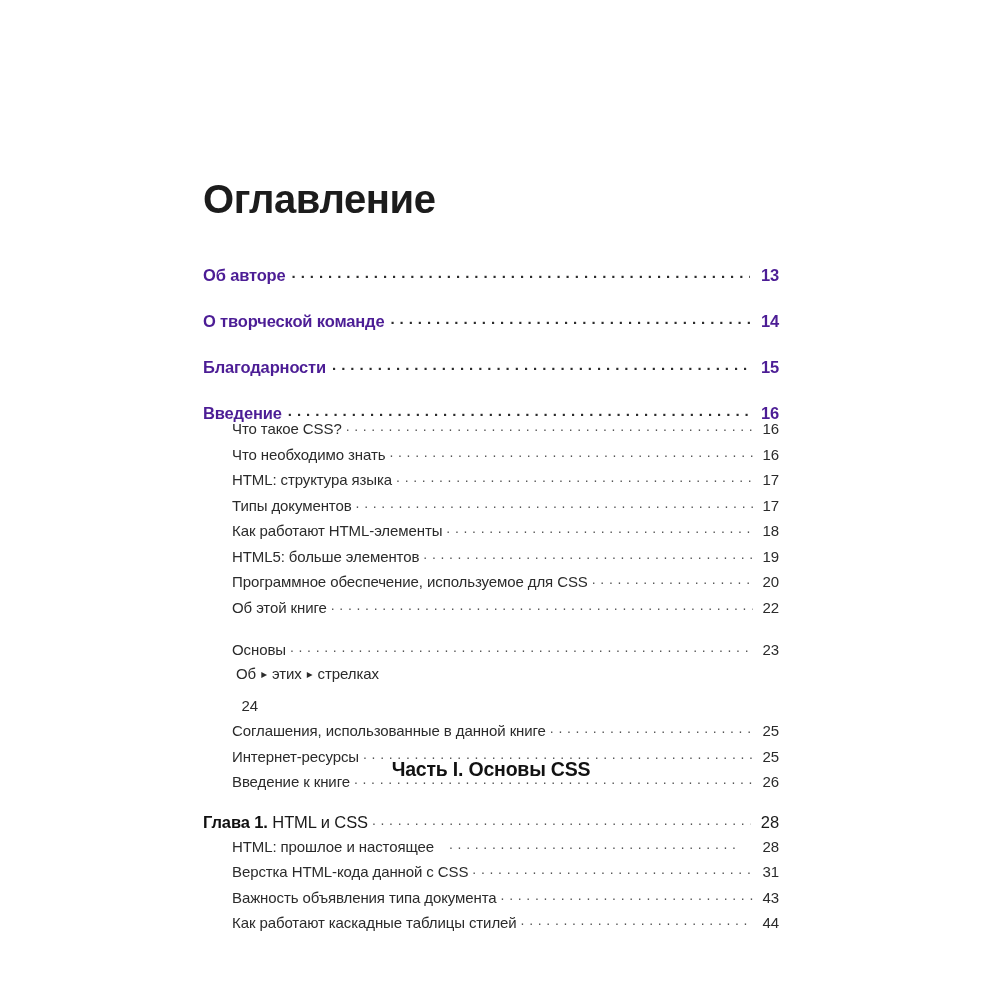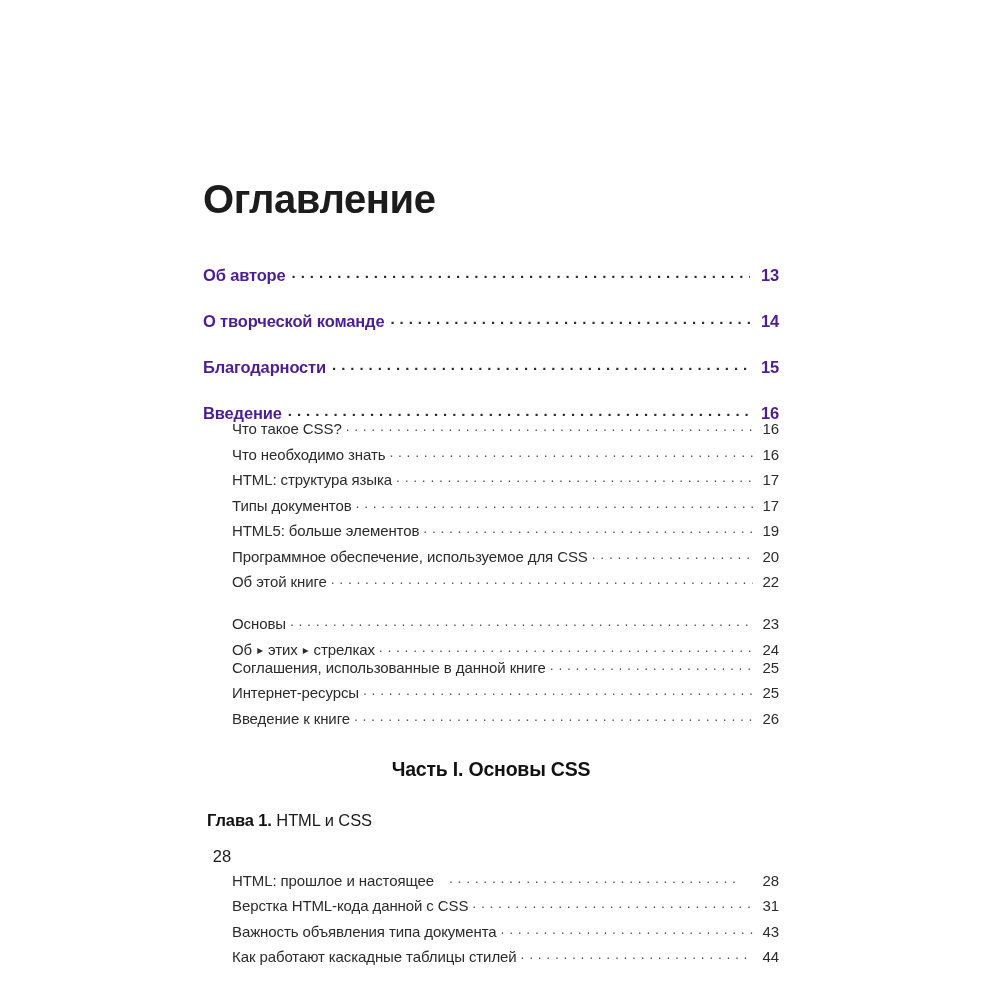--- a/index.html
+++ b/index.html
@@ -181,40 +181,45 @@
       <span class="label">HTML: структура языка</span>
       <span class="leader"></span>
       <span class="pageno">17</span>
     </div>
     <div class="toc-row level2" style="margin-bottom:7.5px;">
       <span class="label">Типы документов</span>
       <span class="leader"></span>
       <span class="pageno">17</span>
     </div>
     <div class="toc-row level2" style="margin-bottom:7.5px;">
+      <span class="label">Как работают HTML-элементы</span>
+      <span class="leader"></span>
+      <span class="pageno">18</span>
+    </div>
+    <div class="toc-row level2" style="margin-bottom:7.5px;">
       <span class="label">HTML5: больше элементов</span>
       <span class="leader"></span>
       <span class="pageno">19</span>
     </div>
     <div class="toc-row level2" style="margin-bottom:7.5px;">
       <span class="label">Программное обеспечение, используемое для CSS</span>
       <span class="leader"></span>
       <span class="pageno">20</span>
     </div>
     <div class="toc-row level2" style="margin-bottom:24px;">
       <span class="label">Об этой книге</span>
       <span class="leader"></span>
       <span class="pageno">22</span>
     </div>
     <div class="toc-row level2" style="margin-bottom:7.5px;">
       <span class="label">Основы</span>
       <span class="leader"></span>
       <span class="pageno">23</span>
     </div>
-    <div class="toc-row level2" style="margin-bottom:0;">
+    <div class="toc-row level2" style="margin-bottom:7px;flex-direction:column;">
       <span class="label">Об <span class="arrow-glyph">▸</span> этих <span class="arrow-glyph">▸</span> стрелках</span>
       <span class="leader"></span>
       <span class="pageno">24</span>
     </div>
     <div class="toc-row level2" style="margin-bottom:7.5px;">
       <span class="label">Соглашения, использованные в данной книге</span>
       <span class="leader"></span>
       <span class="pageno">25</span>
     </div>
     <div class="toc-row level2" style="margin-bottom:7.5px;">
@@ -225,21 +230,21 @@
     <div class="toc-row level2">
       <span class="label">Введение к книге</span>
       <span class="leader"></span>
       <span class="pageno">26</span>
     </div>
   </div>
 
   <div class="part-heading" style="top:758px;">Часть I. Основы CSS</div>
 
   <div class="toc-list" style="top:811px;">
-    <div class="toc-row chapter" style="margin-bottom:5px;flex-direction:column;">
+    <div class="toc-row chapter" style="margin-bottom:5px;">
       <span class="label"><span class="strong">Глава 1.</span> <span>HTML и CSS</span></span>
       <span class="leader"></span>
       <span class="pageno">28</span>
     </div>
     <div class="toc-row level2" style="margin-bottom:7.5px;gap:11px;">
       <span class="label">HTML: прошлое и настоящее</span>
       <span class="leader"></span>
       <span class="pageno">28</span>
     </div>
     <div class="toc-row level2" style="margin-bottom:7.5px;">

